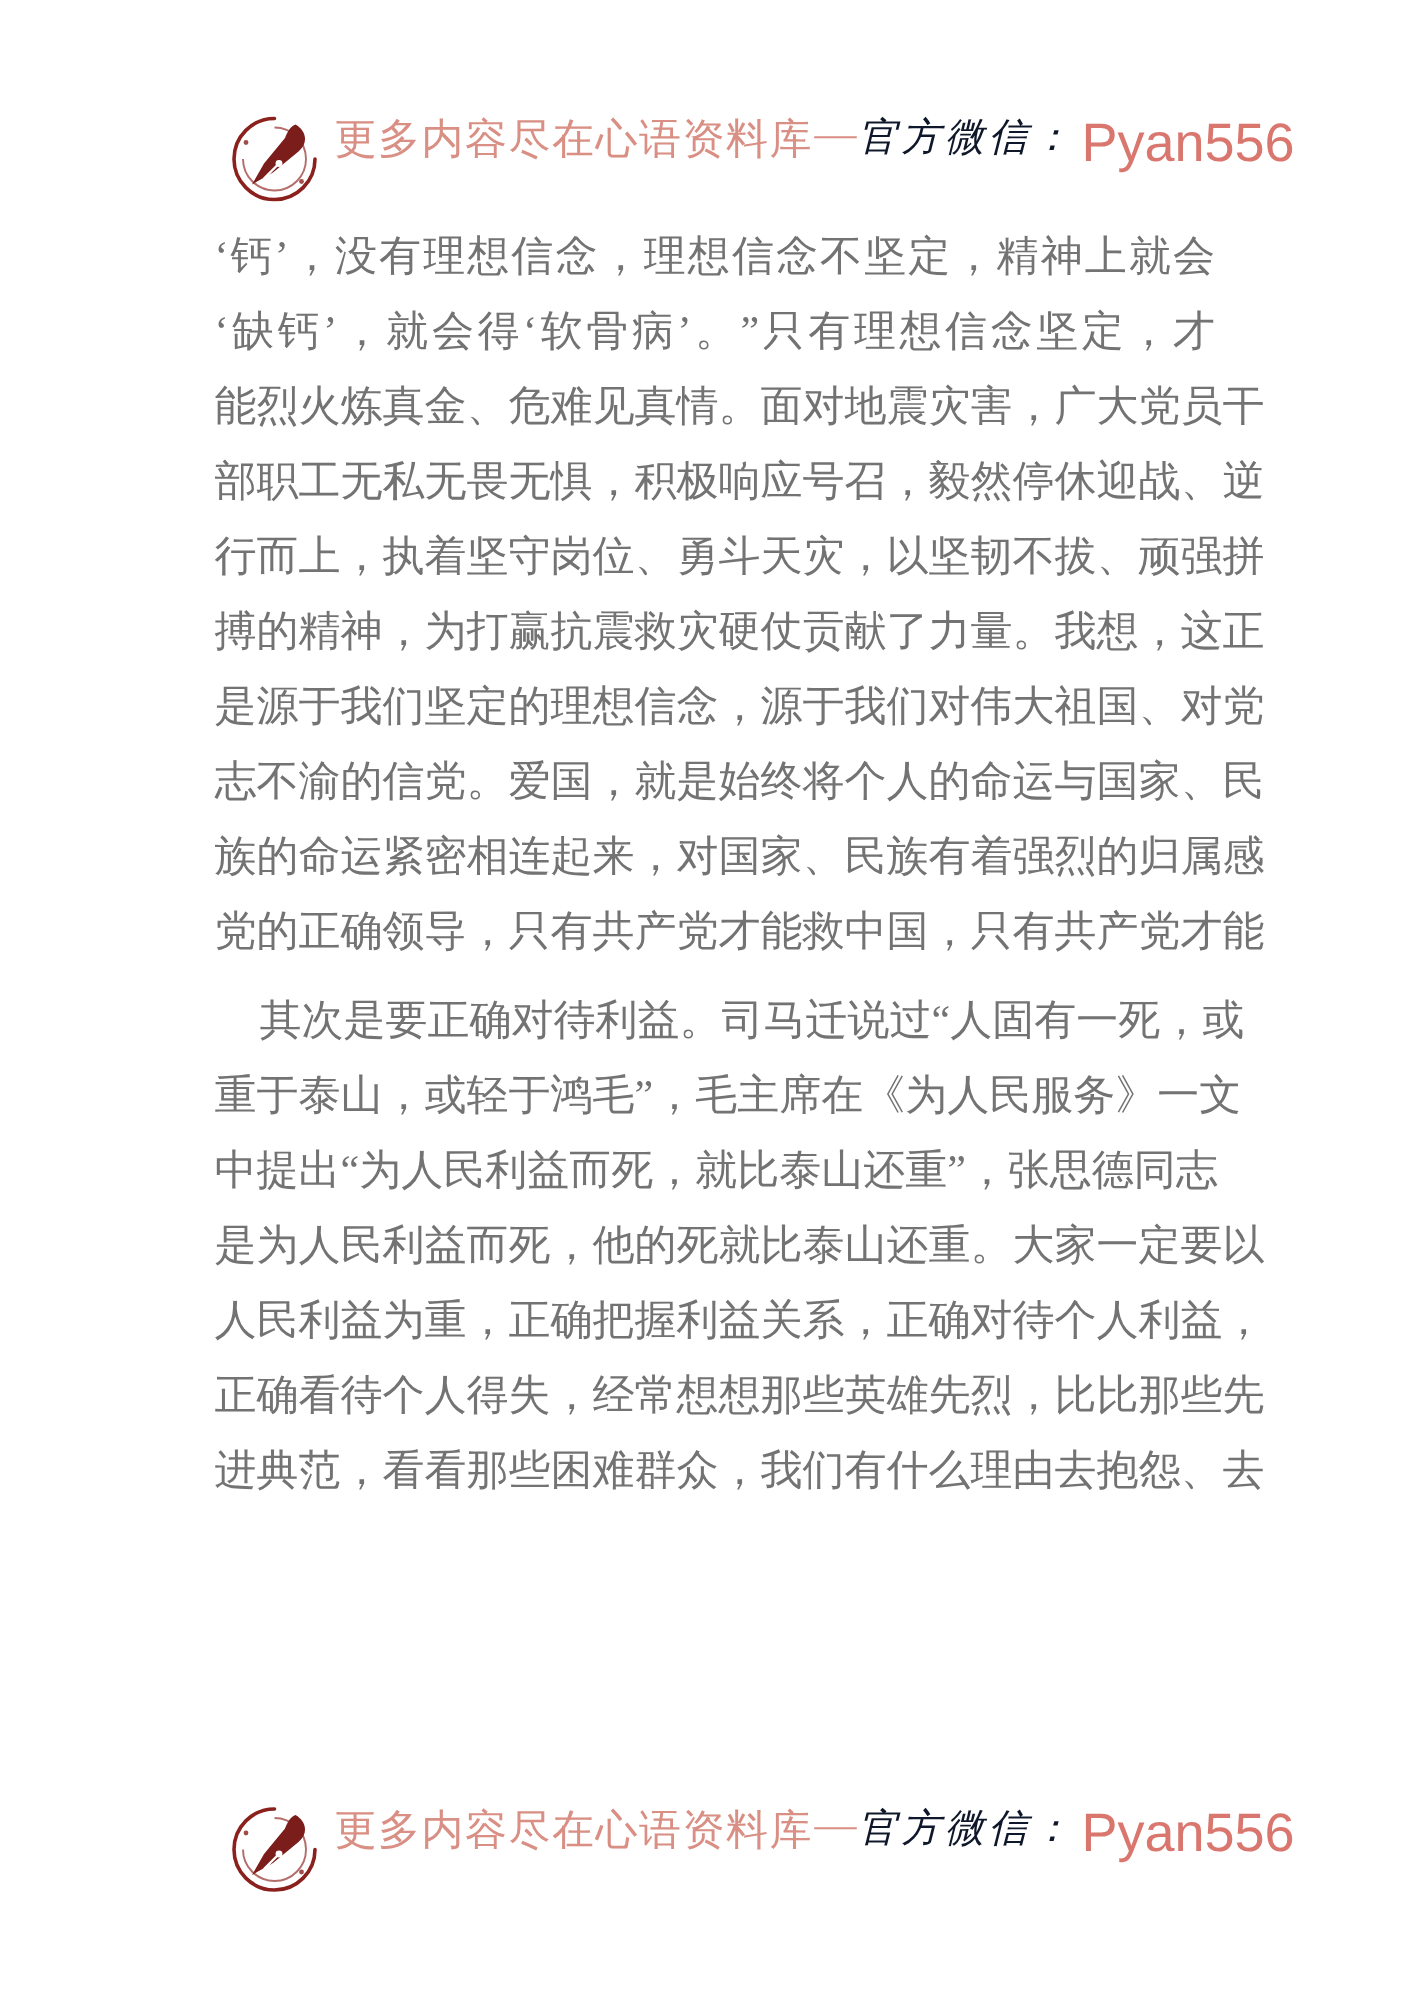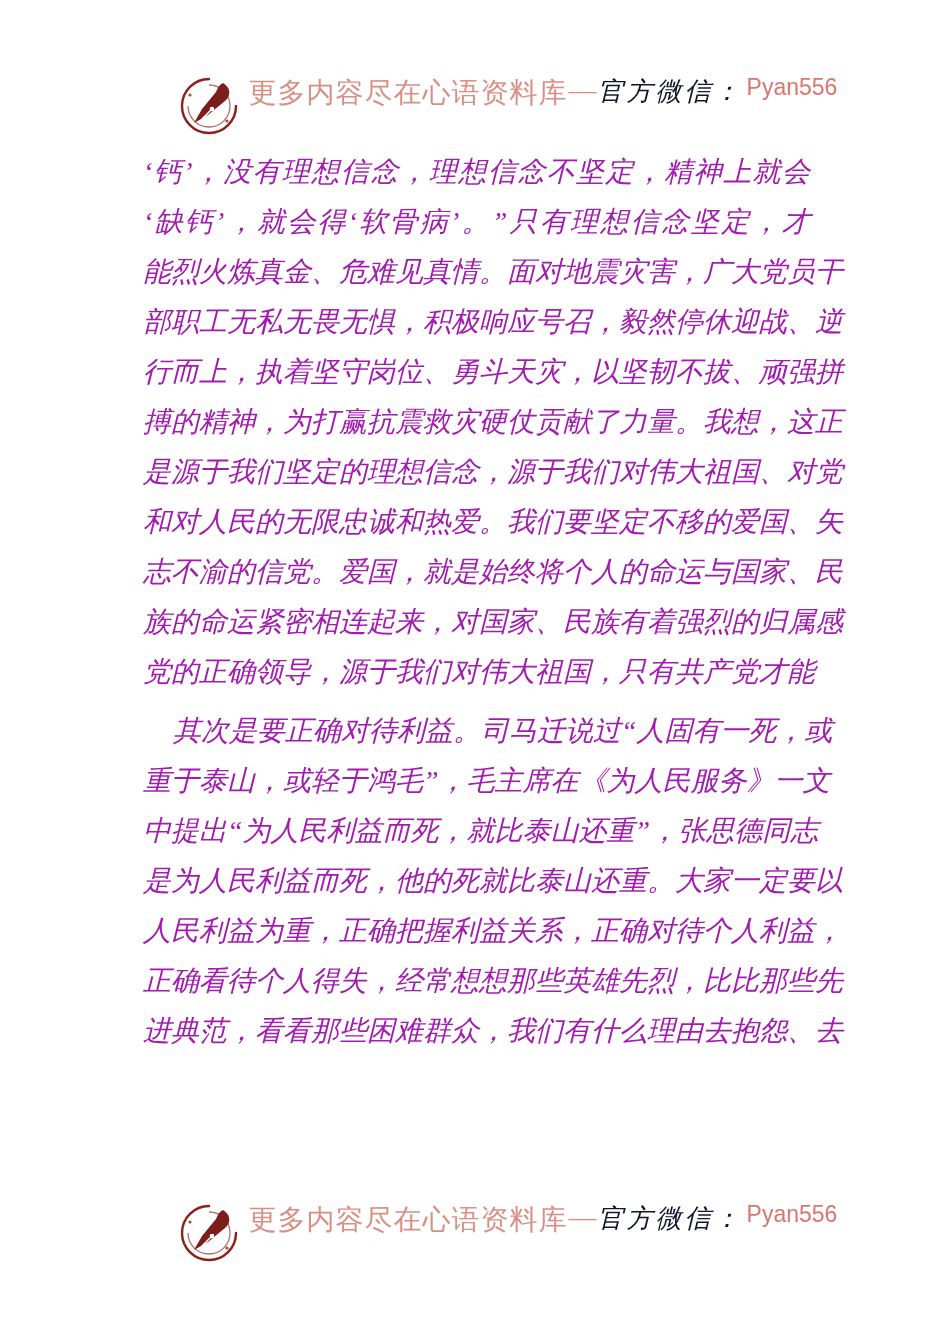--- a/index.html
+++ b/index.html
@@ -50,46 +50,45 @@
     margin: 0 1px;
   }
   .wechat-label {
     font-size: 26px;
     color: #0f172a;
     font-style: italic;
     letter-spacing: 3px;
     font-family: "Liberation Serif", "DejaVu Serif", serif;
   }
   .wechat-id {
-    font-size: 23px;
+    font-size: 36px;
     color: #d9766e;
     margin-left: 4px;
     font-family: "Liberation Sans", "DejaVu Sans", sans-serif;
   }
 
   
   .doc-body {
     position: absolute;
     top: 147px;
     left: 143px;
     width: 667px;
   }
   .para { margin: 0; }
   .para-2 { margin-top: 9px; }
   .line {
     height: 50px;
     line-height: 50px;
     font-size: 28px;
-    color: #a21caf;
+    color: #737373;
     text-align: justify;
     text-align-last: justify;
     text-justify: inter-character;
     font-family: "Liberation Serif", "DejaVu Serif", serif;
     white-space: nowrap;
-    font-style: italic;
   }
   .line.short {
     text-align-last: left;
     letter-spacing: 3px;
   }
   .line.indent { text-indent: 30px; }
 </style>
 </head>
 <body>
 
@@ -116,24 +115,23 @@
   <main class="doc-body">
 
     <section class="para para-1">
       <div class="line">‘钙’，没有理想信念，理想信念不坚定，精神上就会</div>
       <div class="line">‘缺钙’，就会得‘软骨病’。”只有理想信念坚定，才</div>
       <div class="line">能烈火炼真金、危难见真情。面对地震灾害，广大党员干</div>
       <div class="line">部职工无私无畏无惧，积极响应号召，毅然停休迎战、逆</div>
       <div class="line">行而上，执着坚守岗位、勇斗天灾，以坚韧不拔、顽强拼</div>
       <div class="line">搏的精神，为打赢抗震救灾硬仗贡献了力量。我想，这正</div>
       <div class="line">是源于我们坚定的理想信念，源于我们对伟大祖国、对党</div>
-      <div class="line">和对人民的无限忠诚和热爱。我们要坚定不移的爱国、矢</div>
       <div class="line">志不渝的信党。爱国，就是始终将个人的命运与国家、民</div>
       <div class="line">族的命运紧密相连起来，对国家、民族有着强烈的归属感</div>
-      <div class="line">党的正确领导，源于我们对伟大祖国，只有共产党才能</div>
+      <div class="line">党的正确领导，只有共产党才能救中国，只有共产党才能</div>
     </section>
 
     <section class="para para-2">
       <div class="line indent">其次是要正确对待利益。司马迁说过“人固有一死，或</div>
       <div class="line">重于泰山，或轻于鸿毛”，毛主席在《为人民服务》一文</div>
       <div class="line">中提出“为人民利益而死，就比泰山还重”，张思德同志</div>
       <div class="line">是为人民利益而死，他的死就比泰山还重。大家一定要以</div>
       <div class="line">人民利益为重，正确把握利益关系，正确对待个人利益，</div>
       <div class="line">正确看待个人得失，经常想想那些英雄先烈，比比那些先</div>
       <div class="line">进典范，看看那些困难群众，我们有什么理由去抱怨、去</div>

